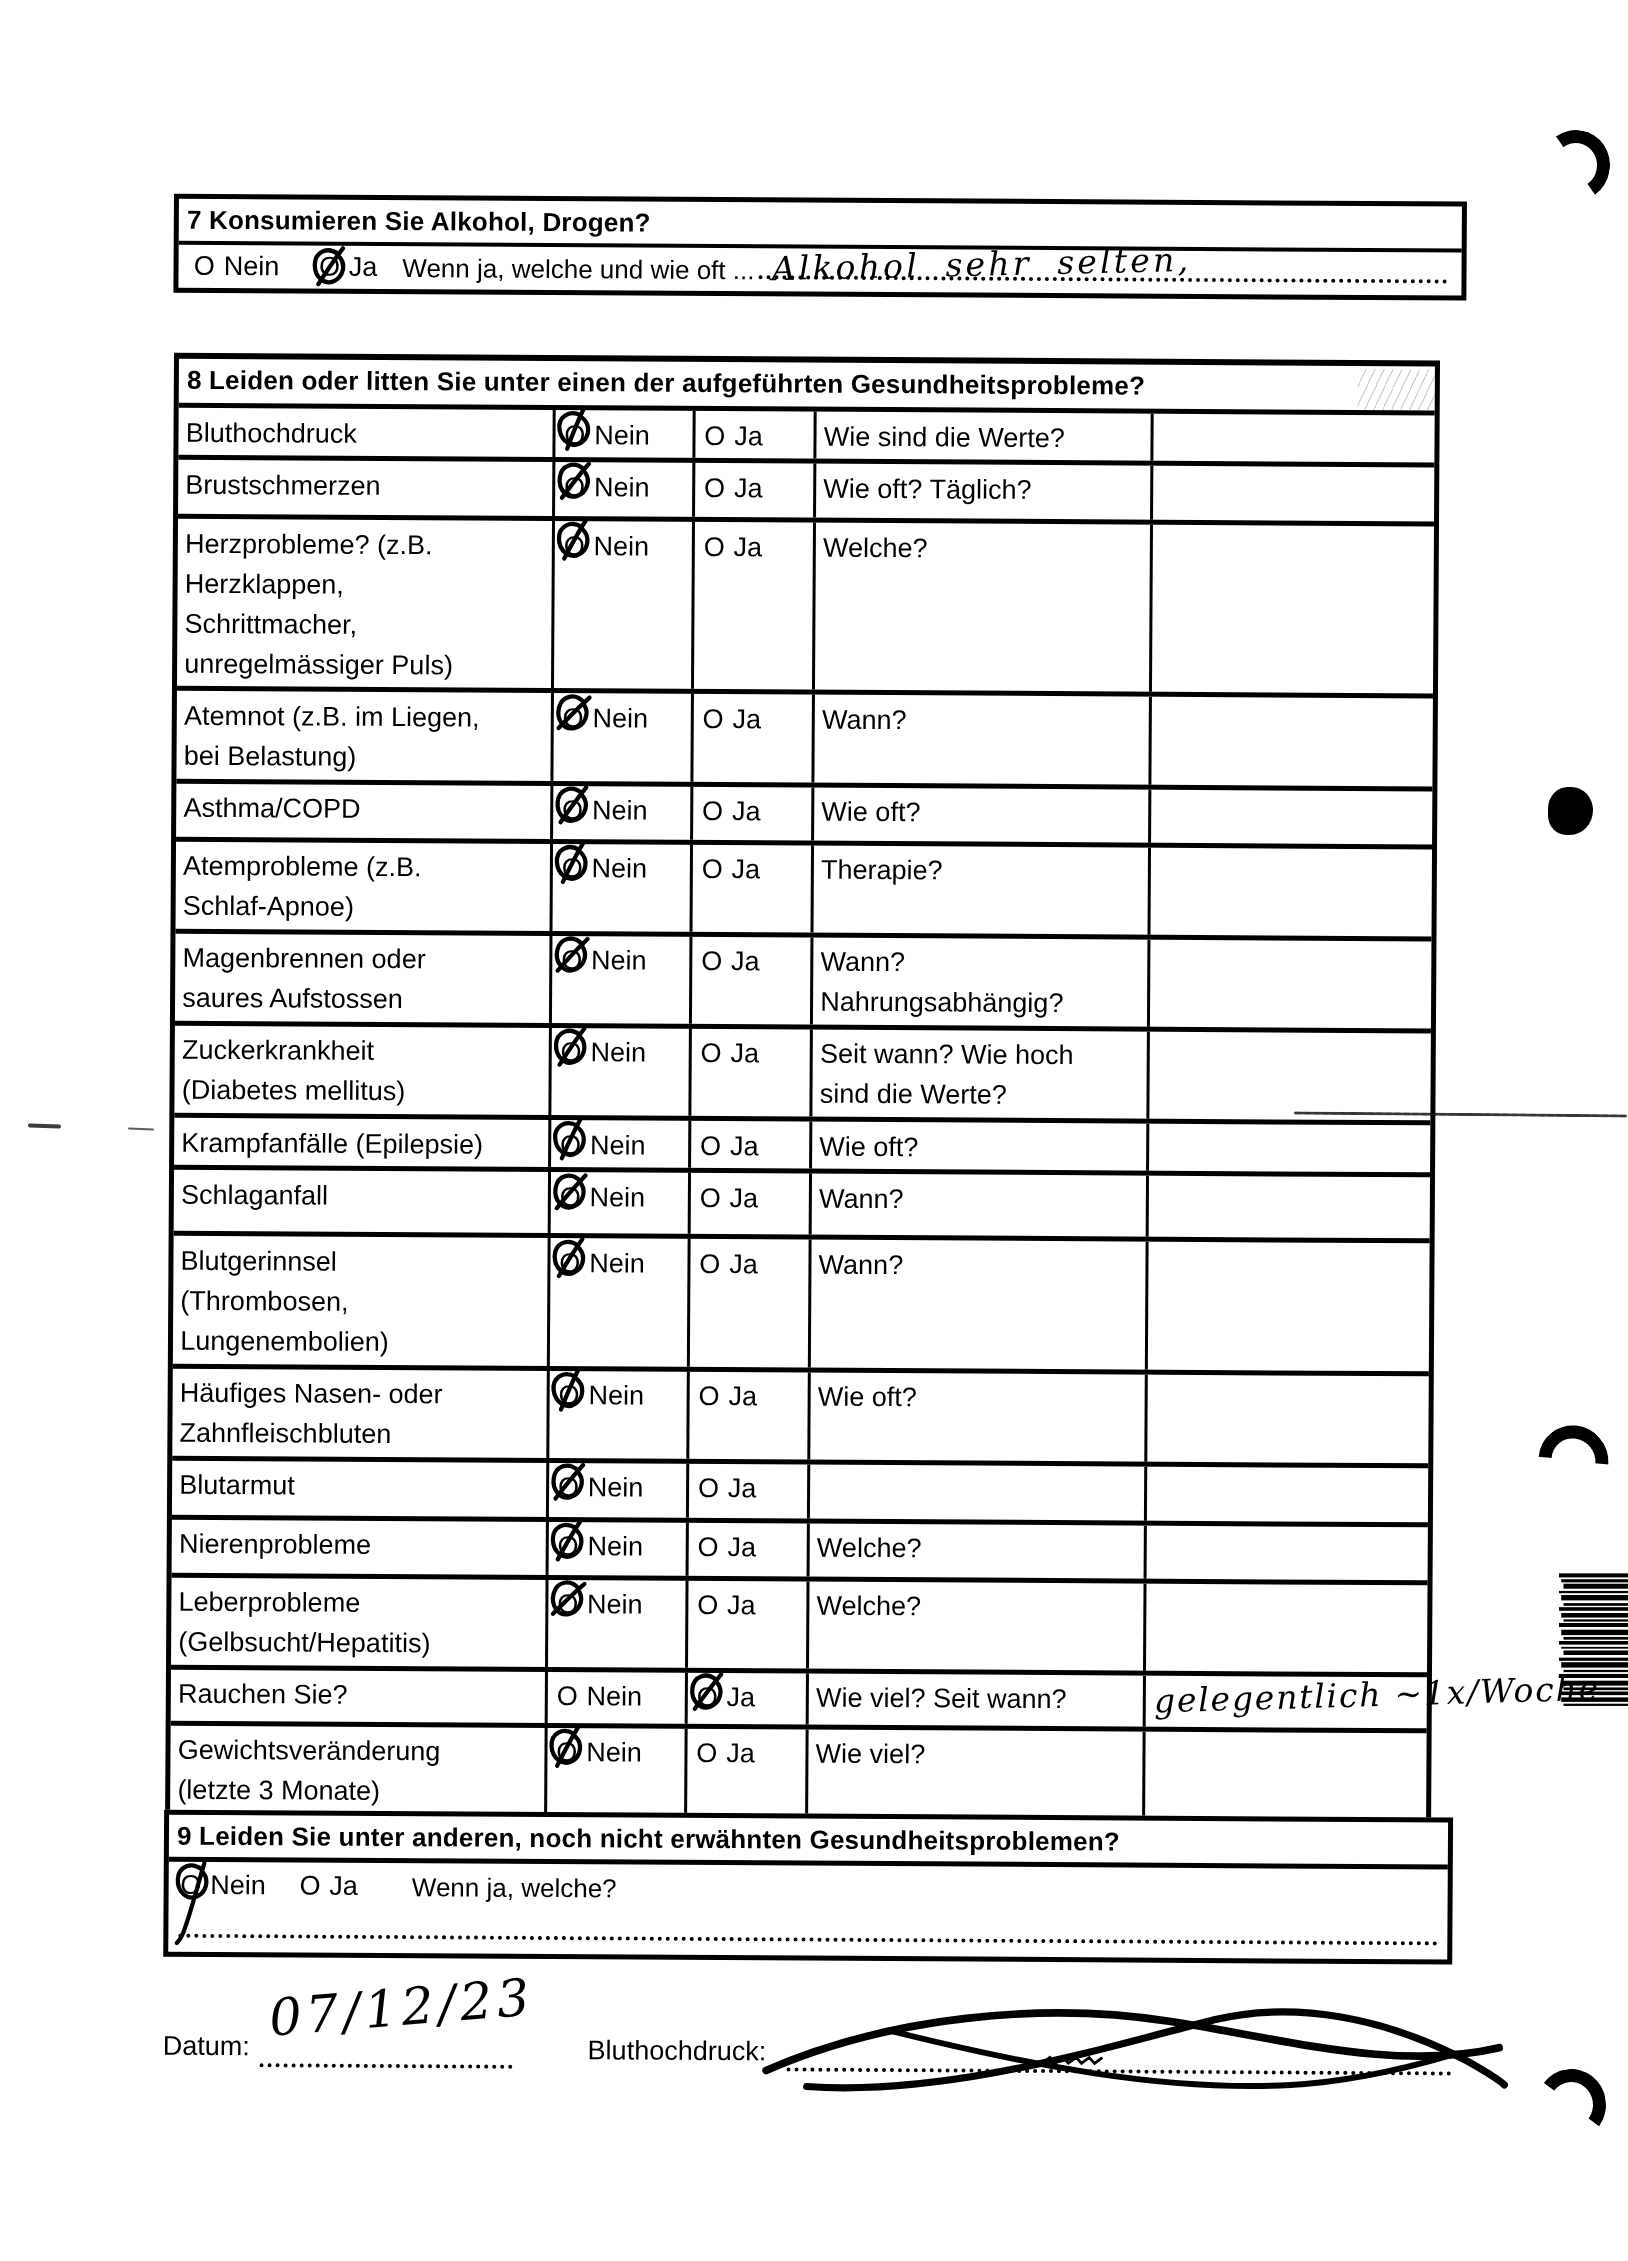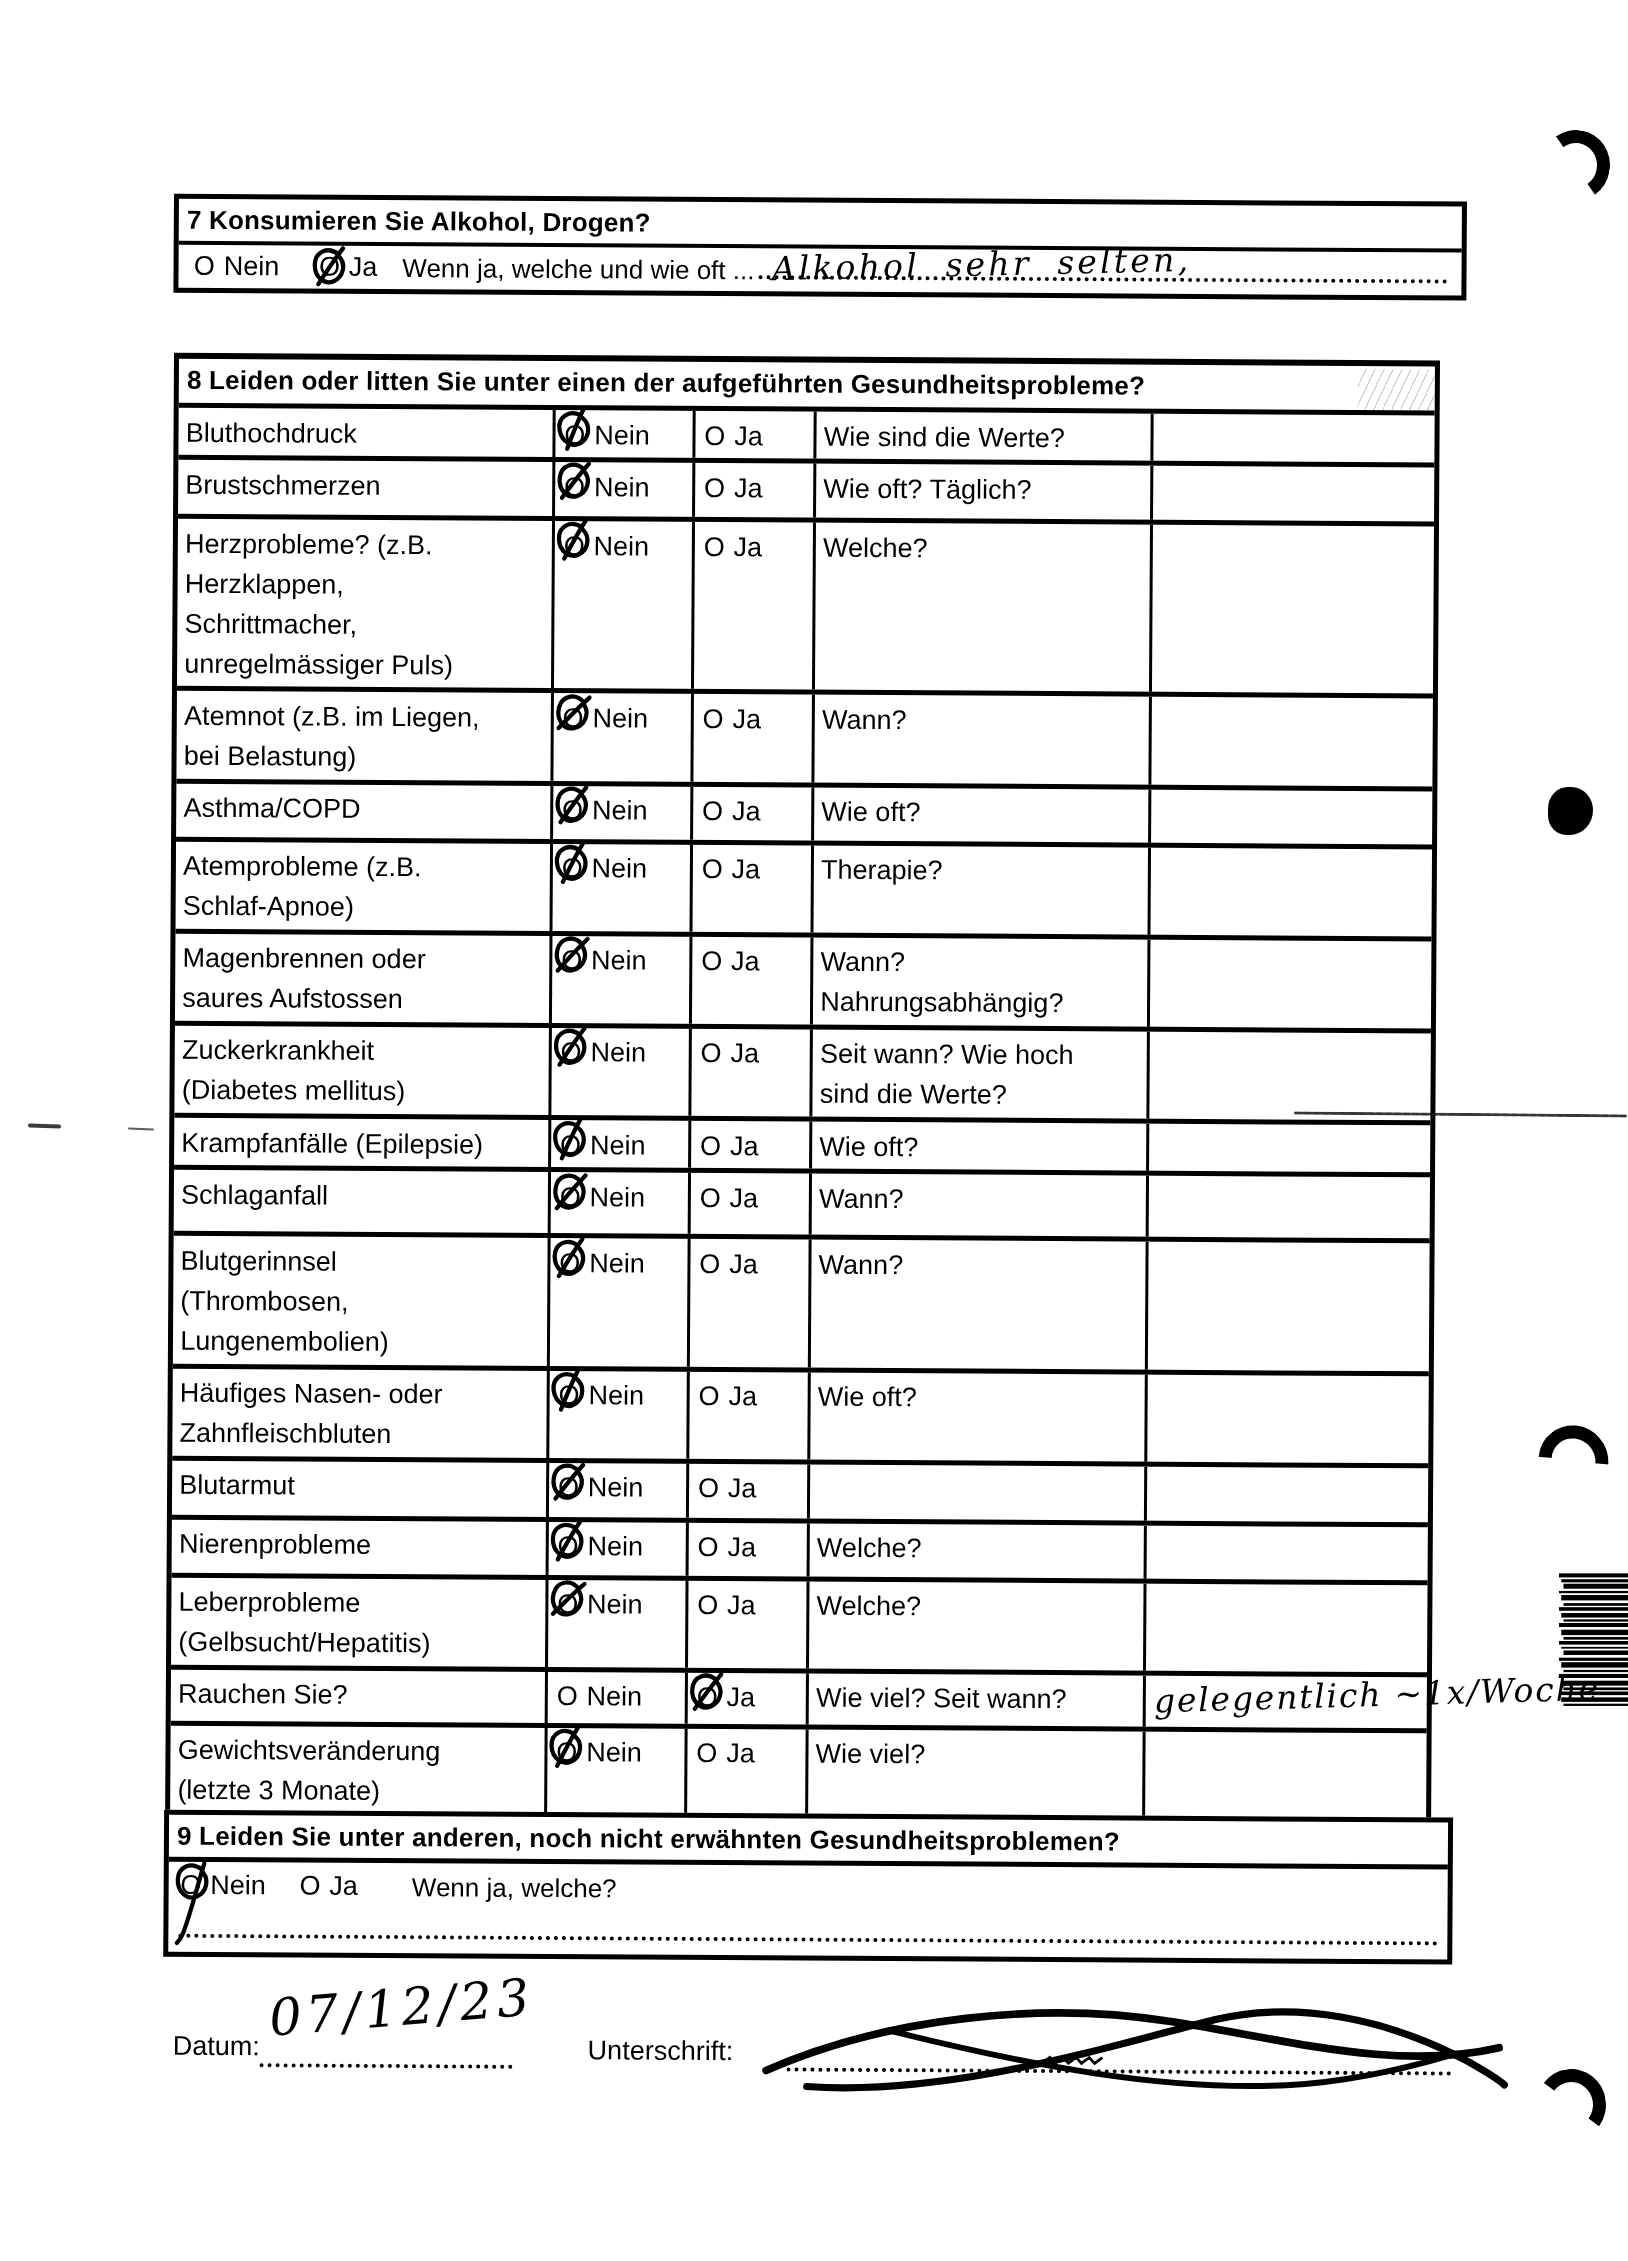--- a/index.html
+++ b/index.html
@@ -52,21 +52,21 @@
   #s9 .hdr{border-bottom:5px solid #000;min-height:40px;box-sizing:border-box;}
   #s9 .body{padding:8.1px 9px 13.6px 10px;}
   #s9 .opts{display:flex;gap:0;align-items:flex-start;}
   #s9 .opts .gap1{width:32px;}
   #s9 .opts .gap2{width:54px;}
   #s9 .prompt{font-size:26px;padding-top:0.9px;}
   #s9 .dotline{margin-top:32px;height:0.5px;}
 
   
   .flabel{position:absolute;font-size:27px;}
-  #datum-label{left:184px;top:2031px;}
+  #datum-label{left:174px;top:2031px;}
   #datum-dots{position:absolute;left:271px;top:2030px;width:253px;height:33px;}
   #datum-hw{position:absolute;left:280px;top:1977px;font-size:51px;letter-spacing:4.5px;
             transform:rotate(-5deg);white-space:nowrap;}
   #unterschrift-label{left:599px;top:2033px;}
   #sig-dots{position:absolute;left:798px;top:2031px;width:665px;height:33px;}
   #sig-svg{position:absolute;left:764px;top:1981px;width:760px;height:136px;}
 
   
   .cres{position:absolute;width:43px;height:45px;border:13px solid transparent;border-radius:50%;box-sizing:content-box;}
   #punch1{left:1541px;top:130px;border-top-color:#000;border-right-color:#000;transform:rotate(10deg);}
@@ -459,21 +459,21 @@
           <span class="gap2"></span>
           <span class="prompt">Wenn ja, welche?</span>
         </div>
         <div class="dotline"></div>
       </div>
     </div>
 
     <div class="flabel" id="datum-label">Datum:</div>
     <div id="datum-dots" class="dotline"></div>
     <div id="datum-hw" class="hand">07/12/23</div>
-    <div class="flabel" id="unterschrift-label">Unterschrift:</div>
+    <div class="flabel" id="unterschrift-label">Bluthochdruck:</div>
     <div id="sig-dots" class="dotline"></div>
     <svg id="sig-svg" viewBox="0 0 1680 300">
       <path d="M30 190 C300 70 640 34 920 76 C1170 112 1420 185 1650 130" fill="none" stroke="#000" stroke-width="17" stroke-linecap="round"></path>
       <path d="M120 225 C430 245 780 135 1020 72 C1200 28 1400 66 1580 160 C1630 188 1655 205 1662 212" fill="none" stroke="#000" stroke-width="16" stroke-linecap="round"></path>
       <path d="M300 100 C610 175 910 232 1190 215 C1330 206 1450 175 1540 148" fill="none" stroke="#000" stroke-width="13" stroke-linecap="round"></path>
       <path d="M640 170 l17 -13 l12 13 l17 -13 l12 13 l17 -13 l12 13 l17 -13 l12 13 l17 -13" fill="none" stroke="#000" stroke-width="6"></path>
     </svg>
 
   </div>
 

